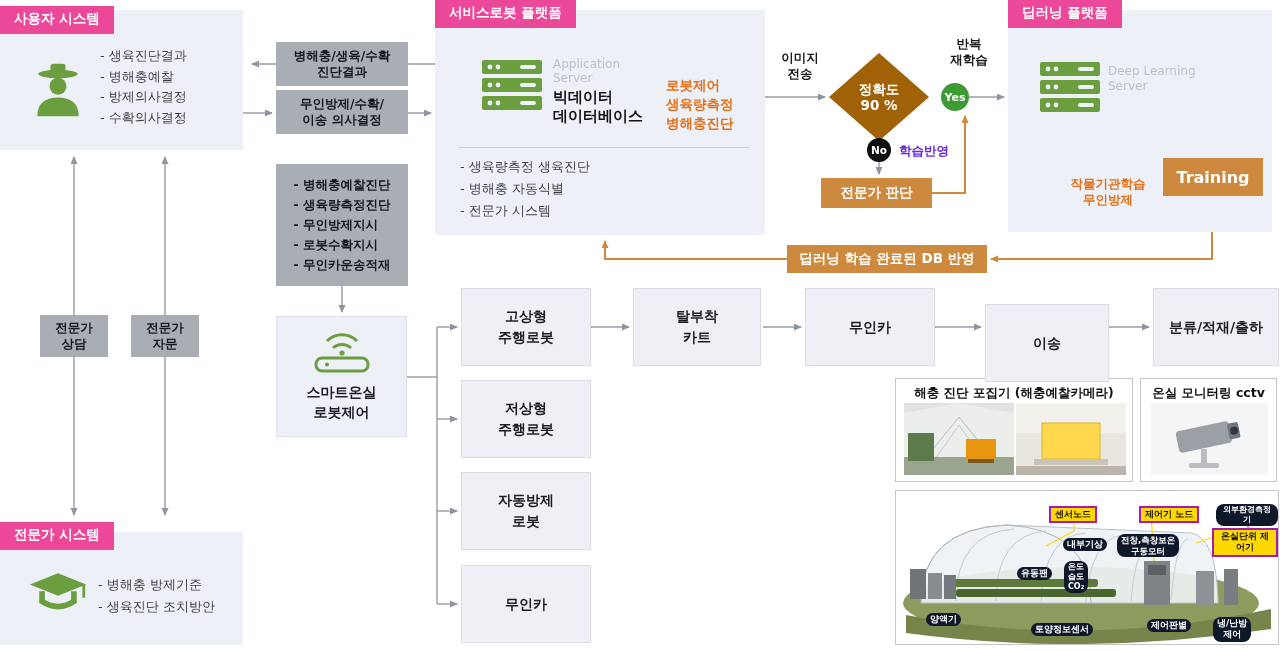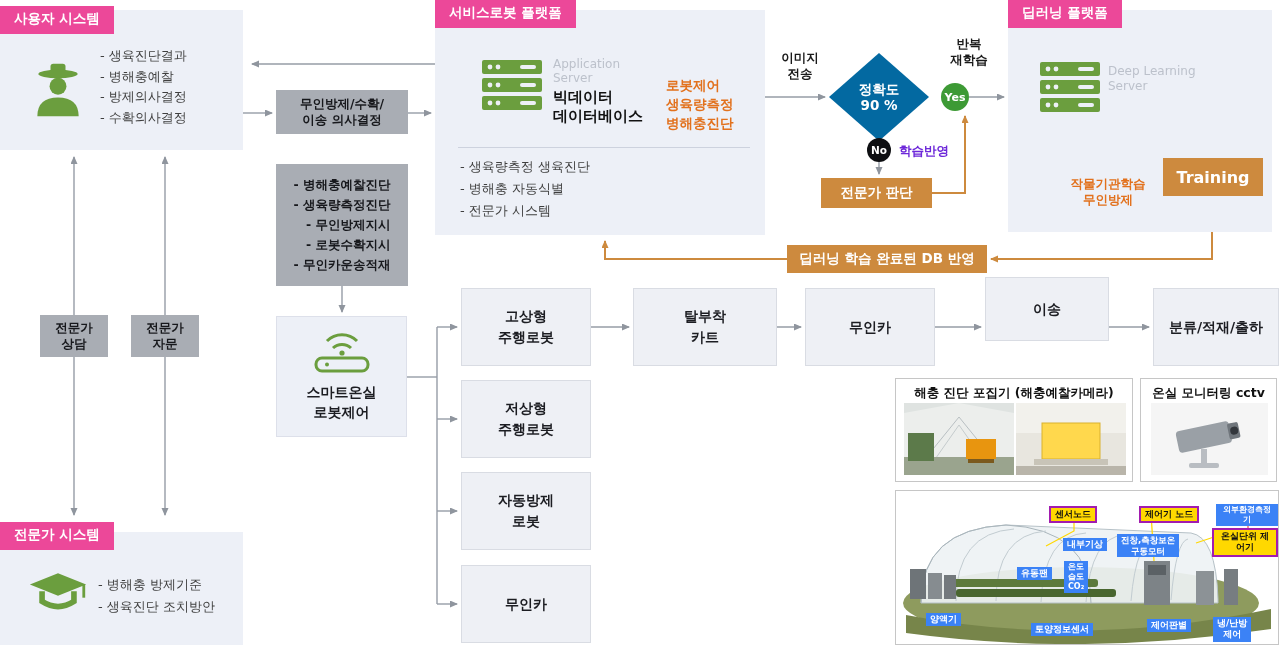--- a/index.html
+++ b/index.html
@@ -12,36 +12,36 @@
   .gray-box { position:absolute; background:#a9adb4; color:#17181c; font-size:12.5px; font-weight:bold;
               display:flex; align-items:center; justify-content:center; text-align:center;
               z-index:2; line-height:1.3; }
   .lite-box { position:absolute; background:#eef0f5; border:1px solid #d9dce3; display:flex;
               align-items:center; justify-content:center; text-align:center; font-size:14px;
               font-weight:bold; color:#1c1d22; z-index:2; line-height:1.5; }
   .orange-box { position:absolute; background:#cd8a3e; color:#fff; font-weight:bold; display:flex;
                 align-items:center; justify-content:center; z-index:2; text-align:center; }
   .txt { position:absolute; z-index:2; }
   .pre { white-space:pre-line; }
-  .diamond { position:absolute; background:#0369a1; clip-path:polygon(50% 0,100% 50%,50% 100%,0 50%);
+  .diamond { position:absolute; background:#a16207; clip-path:polygon(50% 0,100% 50%,50% 100%,0 50%);
              display:flex; flex-direction:column; align-items:center; justify-content:center;
              color:#fff; z-index:2; }
   .circle { position:absolute; border-radius:50%; color:#fff; font-weight:bold; display:flex;
             align-items:center; justify-content:center; z-index:3; }
   .icon { position:absolute; z-index:2; }
   .items { position:absolute; z-index:2; color:#3f3f3f; font-size:13px; }
   .items div { line-height:20.5px; }
   .photo-panel { position:absolute; background:#fff; border:1px solid #c6c6c6; z-index:1; }
   .photo-title { position:absolute; width:100%; text-align:center; font-size:12.5px; font-weight:bold;
                  color:#111; z-index:2; }
   .photo { position:absolute; z-index:2; overflow:hidden; }
   .chip { position:absolute; font-size:9px; font-weight:bold; padding:1px 4px; z-index:4;
           line-height:1.25; text-align:center; }
   .chip-y { background:#ffd800; color:#111; border:2px solid #a21caf; }
-  .chip-d { background:#3b82f6; color:#fff; }
+  .chip-d { background:#0f172a; color:#fff;border-radius:8px; }
 </style>
 </head>
 <body>
 
 <div class="canvas">
 
   <svg class="overlay" width="1280" height="651">
     <defs>
       <marker id="mg" markerWidth="9" markerHeight="8" refX="7" refY="3.5" orient="auto" markerUnits="userSpaceOnUse">
         <path d="M0 0 L8 3.5 L0 7 Z" fill="#8f959e"></path>
@@ -98,20 +98,22 @@
       <path d="M10 58 Q10 38 32 38 Q54 38 54 58 Z" fill="#6b9e3e"></path>
     </svg>
   </div>
   <div class="items" style="left:100px;top:46px">
     <div>- 생육진단결과</div>
     <div>- 병해충예찰</div>
     <div>- 방제의사결정</div>
     <div>- 수확의사결정</div>
   </div>
 
+  <div class="gray-box pre" style="left:276px;top:42px;width:132px;height:44px">병해충/생육/수확
+진단결과</div>
   <div class="gray-box pre" style="left:276px;top:90px;width:132px;height:44px">무인방제/수확/
 이송 의사결정</div>
 
   <div class="panel" style="left:435px;top:10px;width:330px;height:225px"></div>
   <div class="hdr" style="left:435px;top:0">서비스로봇 플랫폼</div>
   <div class="icon" style="left:480px;top:58px;width:64px;height:56px">
     <svg width="64" height="56" viewBox="0 0 64 56">
       <g fill="#6b9e3e">
         <rect x="2" y="2" width="60" height="14" rx="2"></rect>
         <rect x="2" y="20" width="60" height="14" rx="2"></rect>
@@ -181,21 +183,21 @@
   </div>
   <div class="txt pre" style="left:1108px;top:64px;font-size:12px;line-height:15px;color:#bcc1cb">Deep Learning
 Server</div>
   <div class="orange-box" style="left:1163px;top:158px;width:100px;height:38px;font-size:16px">Training</div>
   <div class="txt pre" style="left:1056px;top:176px;width:104px;text-align:center;font-size:12.5px;font-weight:bold;line-height:16px;color:#e2711d">작물기관학습
 무인방제</div>
 
   <div class="orange-box" style="left:787px;top:245px;width:200px;height:28px;font-size:13.5px">딥러닝 학습 완료된 DB 반영</div>
 
   <div class="gray-box" style="left:276px;top:164px;width:132px;height:122px">
-    <div style="text-align:right">
+    <div style="text-align:left">
       <div style="line-height:20px">- 병해충예찰진단</div>
       <div style="line-height:20px">- 생육량측정진단</div>
       <div style="line-height:20px">- 무인방제지시</div>
       <div style="line-height:20px">- 로봇수확지시</div>
       <div style="line-height:20px">- 무인카운송적재</div>
     </div>
   </div>
 
   <div class="panel" style="left:276px;top:316px;width:131px;height:121px;border:1px solid #dde0ea"></div>
   <div class="icon" style="left:310px;top:330px;width:64px;height:46px">
@@ -211,24 +213,24 @@
 로봇제어</div>
 
   <div class="lite-box pre" style="left:461px;top:288px;width:130px;height:78px">고상형
 주행로봇</div>
   <div class="lite-box pre" style="left:461px;top:380px;width:130px;height:78px">저상형
 주행로봇</div>
   <div class="lite-box pre" style="left:461px;top:472px;width:130px;height:78px">자동방제
 로봇</div>
   <div class="lite-box pre" style="left:461px;top:565px;width:130px;height:78px">무인카</div>
 
-  <div class="lite-box pre" style="left:633px;top:288px;width:144px;height:78px">탈부착
+  <div class="lite-box pre" style="left:633px;top:288px;width:128px;height:78px">탈부착
 카트</div>
   <div class="lite-box pre" style="left:805px;top:288px;width:130px;height:78px">무인카</div>
-  <div class="lite-box pre" style="left:985px;top:277px;width:124px;height:64px">이송</div>
+  <div class="lite-box pre" style="left:985px;top:304px;width:124px;height:78px">이송</div>
   <div class="lite-box pre" style="left:1153px;top:288px;width:126px;height:78px">분류/적재/출하</div>
 
   <div class="gray-box pre" style="left:40px;top:315px;width:68px;height:42px">전문가
 상담</div>
   <div class="gray-box pre" style="left:131px;top:315px;width:68px;height:42px">전문가
 자문</div>
 
   <div class="panel" style="left:0;top:532px;width:243px;height:113px"></div>
   <div class="hdr" style="left:0;top:522px">전문가 시스템</div>
   <div class="icon" style="left:28px;top:568px;width:60px;height:50px">

